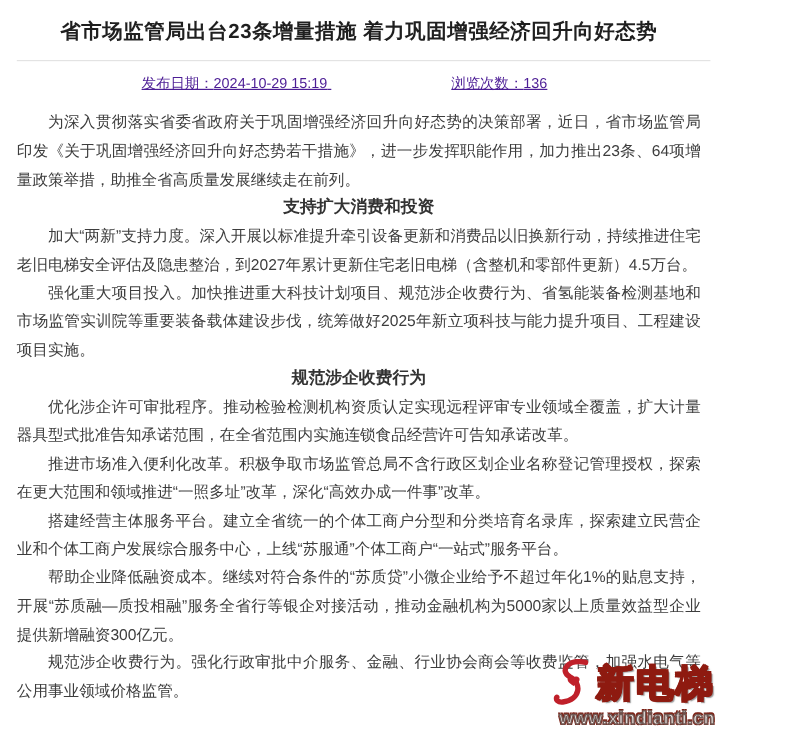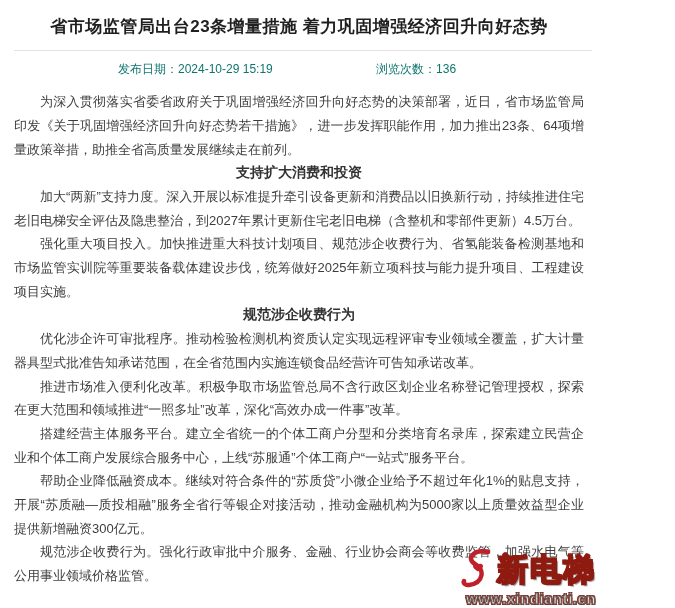--- a/index.html
+++ b/index.html
@@ -28,22 +28,23 @@
     line-height: 1.3;
   }
   .divider {
     border: none;
     border-top: 1px solid #e3e3e3;
     margin: 0 6px 0 14px;
   }
   .meta {
     padding: 10px 0 10px 118px;
     font-size: 12px;
-    color: #0f766e;
+    color: #4c1d95;
     white-space: nowrap;
+    text-decoration: underline;
   }
   .meta .views {
     margin-left: 100px;
   }
   .content {
     padding: 2px 14px 0 14px;
     font-size: 13px;
     line-height: 23.7px;
     color: #3d3d3d;
     text-align: justify;

